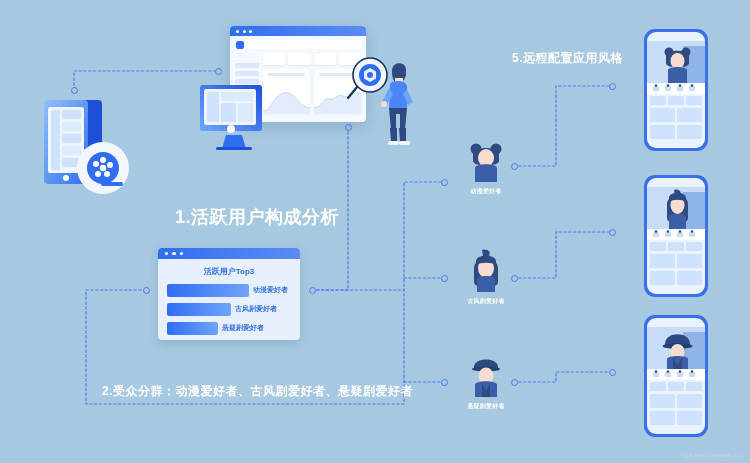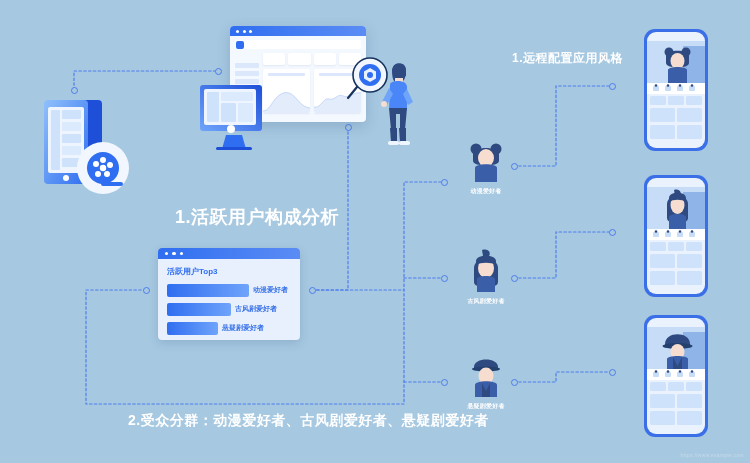--- a/index.html
+++ b/index.html
@@ -11,36 +11,37 @@
   }
   #stage{position:absolute;inset:0;}
   .abs{position:absolute;}
 
   
   .caption{
     position:absolute;color:#ffffff;font-weight:bold;
     letter-spacing:.5px;white-space:nowrap;
   }
   #cap-1{left:175px;top:205px;font-size:18px;}
-  #cap-2{left:102px;top:412px;font-size:14px;margin-left:26px;}
+  #cap-2{left:102px;top:383px;font-size:12px;}
   #cap-3{left:512px;top:50px;font-size:12px;}
 
   
   .conn{position:absolute;pointer-events:none;}
   .node{
     position:absolute;width:7px;height:7px;border-radius:50%;
     background:#a6c8e0;border:1.6px solid #4d7df0;box-sizing:border-box;
   }
 
   
   #chart-card{
     left:158px;top:248px;width:142px;height:92px;
     border-radius:4px;overflow:hidden;
     box-shadow:0 3px 10px rgba(40,70,120,.18);
     background:#e8f0fd;
+    text-align:center;
   }
   #chart-card .bar-top{
     height:11px;background:linear-gradient(90deg,#2f6ef0,#5b8cf5);
     display:flex;align-items:center;padding-left:7px;gap:4px;
   }
   #chart-card .bar-top i{width:3.4px;height:3.4px;border-radius:50%;background:#fff;display:block;}
   #chart-card .body{padding:7px 9px 8px 9px;}
   .chart-title{font-size:8px;color:#2f6ef0;font-weight:bold;margin-bottom:6px;}
   .bar-row{position:relative;height:14px;margin-bottom:5px;display:flex;align-items:center;}
   .bar-fill{
@@ -146,21 +147,21 @@
   <div class="node" style="left:441px;top:379px;"></div>
   <div class="node" style="left:511px;top:163px;"></div>
   <div class="node" style="left:511px;top:275px;"></div>
   <div class="node" style="left:511px;top:379px;"></div>
   <div class="node" style="left:609px;top:83px;"></div>
   <div class="node" style="left:609px;top:229px;"></div>
   <div class="node" style="left:609px;top:369px;"></div>
 
   <div class="caption" id="cap-1">1.活跃用户构成分析</div>
   <div class="caption" id="cap-2">2.受众分群：动漫爱好者、古风剧爱好者、悬疑剧爱好者</div>
-  <div class="caption" id="cap-3">1.远程配置应用风格</div>
+  <div class="caption" id="cap-3">5.远程配置应用风格</div>
 
   <svg id="tablet" class="abs" viewBox="0 0 62 88">
     <rect x="22" y="2" width="38" height="80" rx="4" fill="#1d4fd8"></rect>
     <rect x="2" y="2" width="44" height="84" rx="4" fill="url(#tabg)"></rect>
     <defs>
       <linearGradient id="tabg" x1="0" y1="0" x2="1" y2="1">
         <stop offset="0" stop-color="#8fc0fb"></stop>
           <stop offset="1" stop-color="#2f6ef0"></stop>
       </linearGradient>
     </defs>

